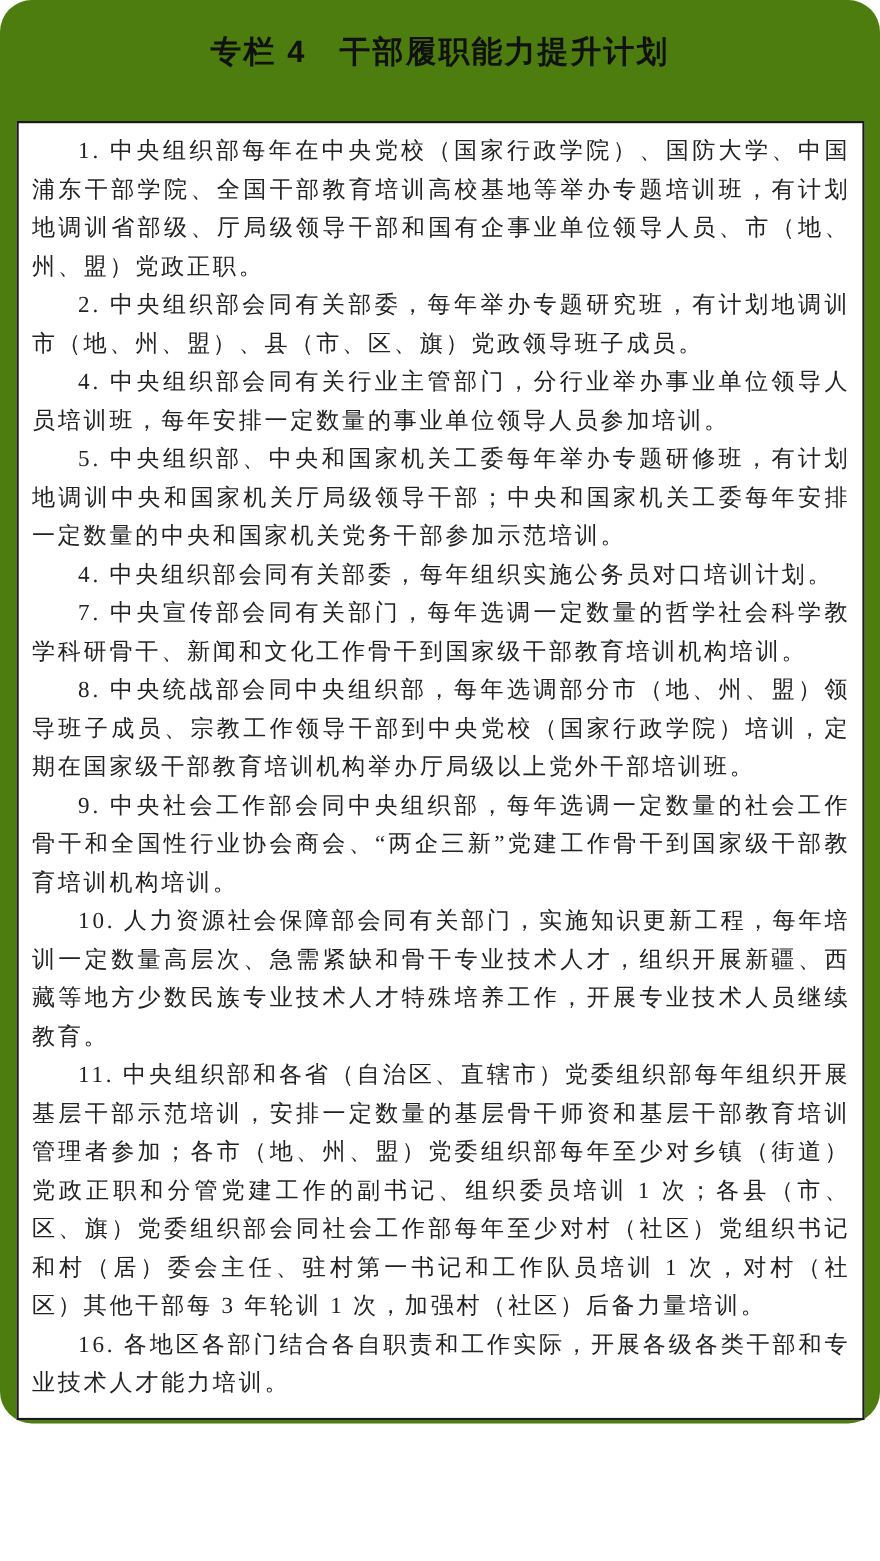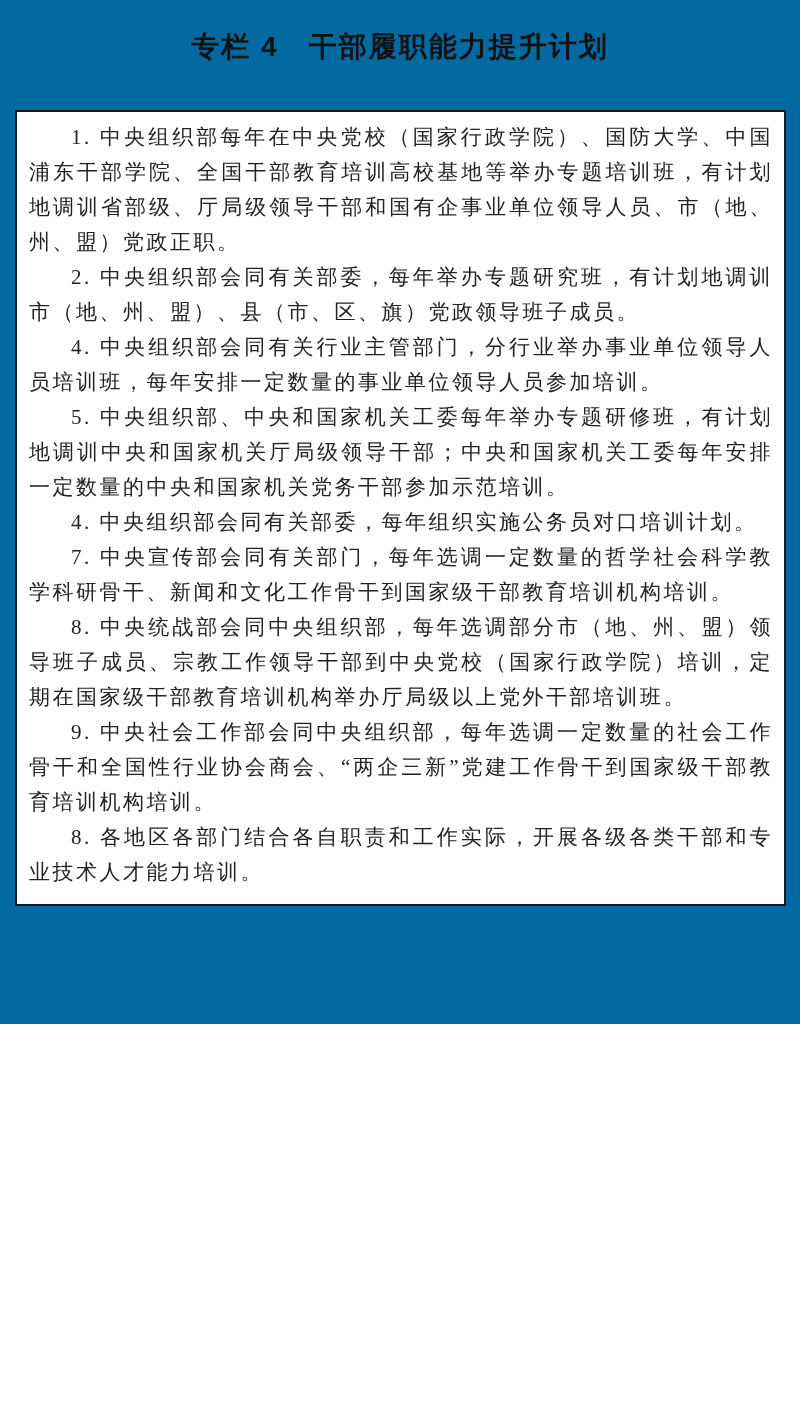--- a/index.html
+++ b/index.html
@@ -10,22 +10,23 @@
     width: 800px;
     height: 1419px;
     background: #ffffff;
     overflow: hidden;
     font-family: "Liberation Serif", "DejaVu Serif", serif;
     color: #1c1c1c;
   }
   .page {
     position: relative;
     width: 800px;
-    height: 1024px;
-    background: #0369a1;
+    height: 1294px;
+    background: #4d7c0f;
+    border-radius: 29px;
   }
   .title {
     margin: 0;
     padding-top: 30px;
     text-align: center;
     font-family: "Liberation Sans", "DejaVu Sans", sans-serif;
     font-weight: 700;
     font-size: 28px;
     line-height: 34px;
     letter-spacing: 2px;
@@ -57,15 +58,17 @@
 
   <div class="plan-box">
     <p>1. 中央组织部每年在中央党校（国家行政学院）、国防大学、中国浦东干部学院、全国干部教育培训高校基地等举办专题培训班，有计划地调训省部级、厅局级领导干部和国有企事业单位领导人员、市（地、州、盟）党政正职。</p>
     <p>2. 中央组织部会同有关部委，每年举办专题研究班，有计划地调训市（地、州、盟）、县（市、区、旗）党政领导班子成员。</p>
     <p>4. 中央组织部会同有关行业主管部门，分行业举办事业单位领导人员培训班，每年安排一定数量的事业单位领导人员参加培训。</p>
     <p>5. 中央组织部、中央和国家机关工委每年举办专题研修班，有计划地调训中央和国家机关厅局级领导干部；中央和国家机关工委每年安排一定数量的中央和国家机关党务干部参加示范培训。</p>
     <p>4. 中央组织部会同有关部委，每年组织实施公务员对口培训计划。</p>
     <p>7. 中央宣传部会同有关部门，每年选调一定数量的哲学社会科学教学科研骨干、新闻和文化工作骨干到国家级干部教育培训机构培训。</p>
     <p>8. 中央统战部会同中央组织部，每年选调部分市（地、州、盟）领导班子成员、宗教工作领导干部到中央党校（国家行政学院）培训，定期在国家级干部教育培训机构举办厅局级以上党外干部培训班。</p>
     <p>9. 中央社会工作部会同中央组织部，每年选调一定数量的社会工作骨干和全国性行业协会商会、“两企三新”党建工作骨干到国家级干部教育培训机构培训。</p>
-    <p>8. 各地区各部门结合各自职责和工作实际，开展各级各类干部和专业技术人才能力培训。</p>
+    <p>10. 人力资源社会保障部会同有关部门，实施知识更新工程，每年培训一定数量高层次、急需紧缺和骨干专业技术人才，组织开展新疆、西藏等地方少数民族专业技术人才特殊培养工作，开展专业技术人员继续教育。</p>
+    <p>11. 中央组织部和各省（自治区、直辖市）党委组织部每年组织开展基层干部示范培训，安排一定数量的基层骨干师资和基层干部教育培训管理者参加；各市（地、州、盟）党委组织部每年至少对乡镇（街道）党政正职和分管党建工作的副书记、组织委员培训 1 次；各县（市、区、旗）党委组织部会同社会工作部每年至少对村（社区）党组织书记和村（居）委会主任、驻村第一书记和工作队员培训 1 次，对村（社区）其他干部每 3 年轮训 1 次，加强村（社区）后备力量培训。</p>
+    <p>16. 各地区各部门结合各自职责和工作实际，开展各级各类干部和专业技术人才能力培训。</p>
   </div>
 </div>
 
 </body></html>

